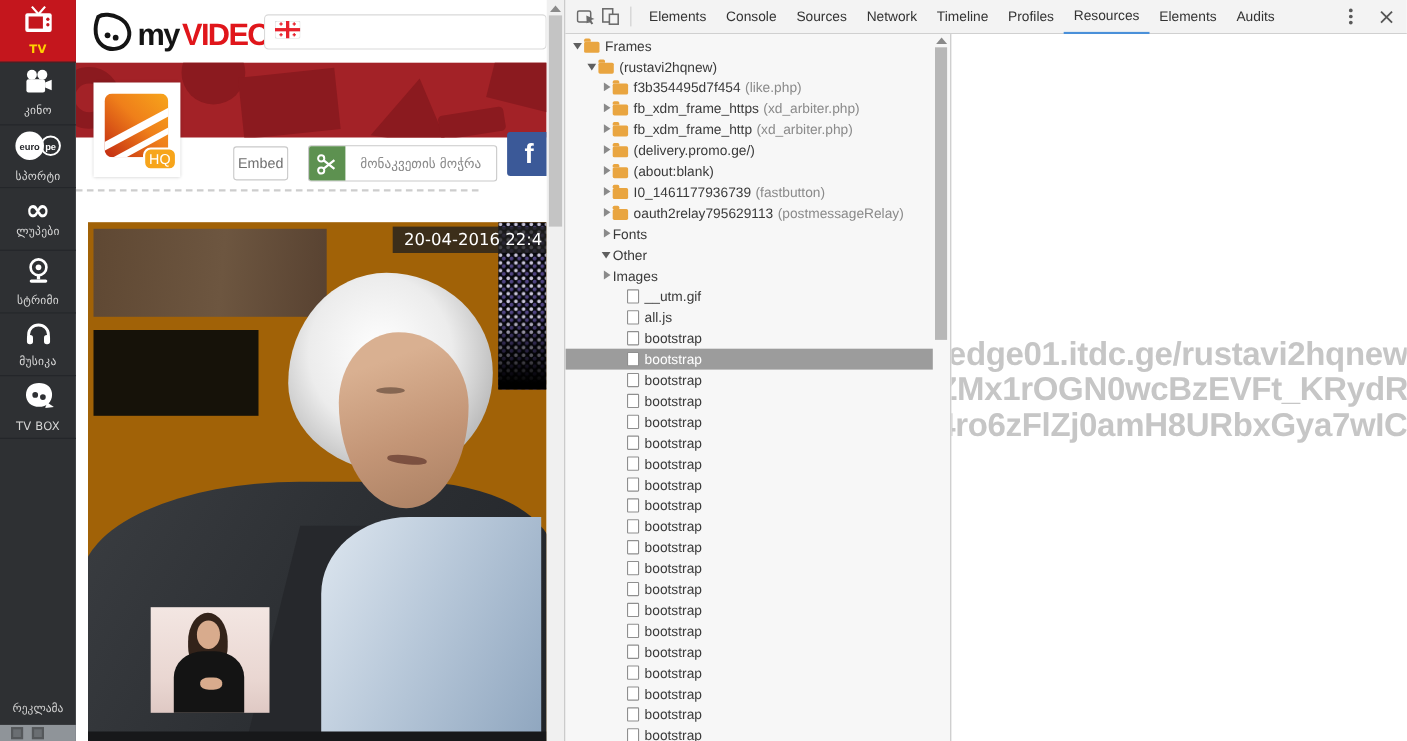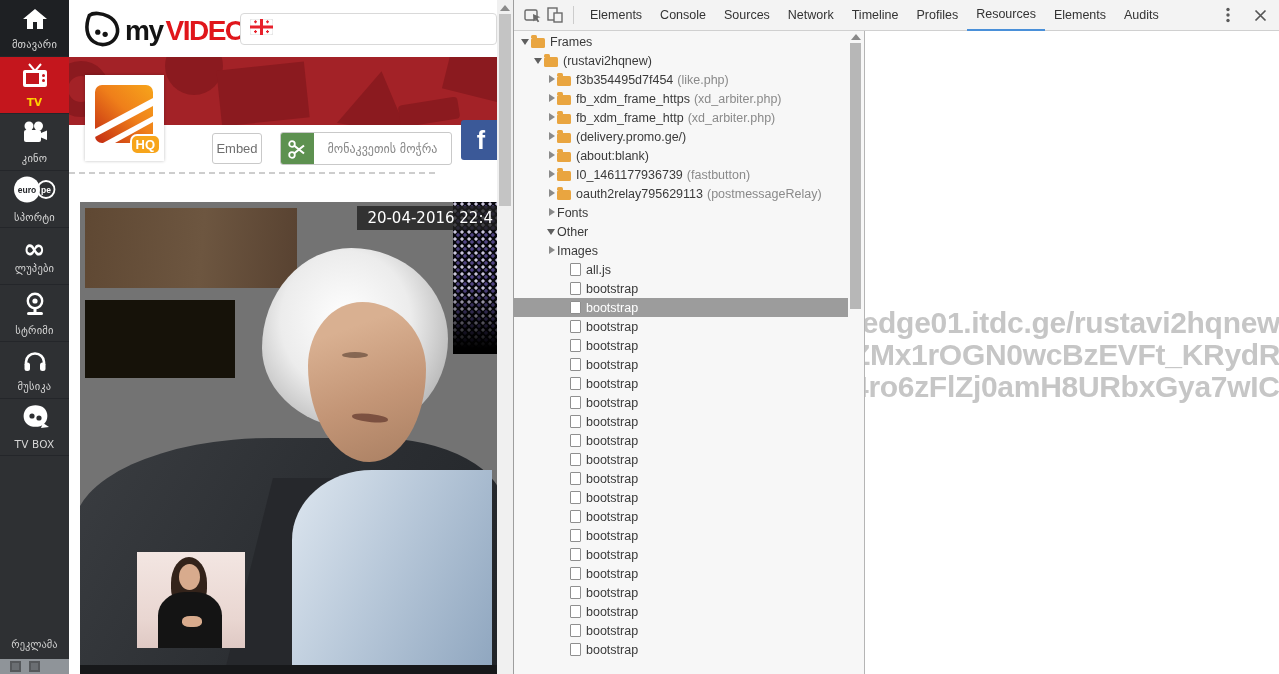--- a/index.html
+++ b/index.html
@@ -30,31 +30,31 @@
   .banner{position:absolute;left:0;top:57px;width:428px;height:68px;background:#a32227;overflow:hidden;}
   .banner i{position:absolute;background:#8b1a1f;}
   .b1{left:-16px;top:4px;width:56px;height:56px;border:15px solid #8b1a1f;background:transparent!important;border-radius:50%;}
   .b2{left:150px;top:9px;width:88px;height:56px;transform:rotate(-6deg);}
   .b3{left:96px;top:-20px;width:58px;height:58px;border-radius:50%;}
   .b4{left:378px;top:-10px;width:66px;height:50px;transform:rotate(14deg);}
   .b5{left:272px;top:14px;width:0;height:0;background:transparent!important;border-left:36px solid transparent;border-right:36px solid transparent;border-bottom:58px solid #8b1a1f;transform:rotate(9deg);}
   .b6{left:330px;top:44px;width:60px;height:22px;border-radius:4px;transform:rotate(-9deg);}
 
   .avatar-card{position:absolute;left:16px;top:75px;width:79px;height:86px;background:#fff;box-shadow:0 0 3px rgba(0,0,0,.25);z-index:3;}
-  .hq-badge{position:absolute;right:3px;bottom:6px;background:#f7a51b;border:2px solid #fff;border-radius:7px;color:#fff;font-weight:bold;font-size:13px;padding:0 4px;line-height:17px;}
+  .hq-badge{position:absolute;right:3px;bottom:6px;background:#f7a51b;border:2px solid #fff;border-radius:7px;color:#fff;font-weight:normal;font-size:13px;padding:0 4px;line-height:17px;}
   .actions .btn{position:absolute;display:flex;align-items:center;justify-content:center;cursor:pointer;}
   .embed-btn{left:143px;top:133px;width:50px;height:31px;border:1px solid #c9c9c9;border-radius:3px;background:#fff;color:#6f6f6f;font-size:13px;}
   .clip-btn{left:211px;top:132px;width:172px;height:33px;border:1px solid #c9c9c9;border-radius:3px;background:#fff;overflow:hidden;padding:0;}
   .clip-ico{width:34px;height:33px;background:#5d9150;display:flex;align-items:center;justify-content:center;flex:none;margin-left:-1px;}
   .clip-label{flex:1;text-align:center;color:#8a8a8a;font-size:12px;font-family:"DejaVu Sans",sans-serif;}
   .fb-btn{left:392px;top:120px;width:40px;height:40px;background:#3b5998;border-radius:3px 0 0 3px;color:#fff;font-size:25px;font-weight:bold;}
   .dashed-sep{position:absolute;left:0;top:172px;width:366px;border-top:2px dashed #cdcdcd;}
 
   
-  .player{position:absolute;left:11px;top:202px;width:417px;height:472px;background:#737373;overflow:hidden;cursor:pointer;}
+  .player{position:absolute;left:11px;top:202px;width:417px;height:472px;background:#a16207;overflow:hidden;cursor:pointer;}
   .player div{position:absolute;}
   .p-wood{left:5px;top:6px;width:212px;height:80px;background:linear-gradient(95deg,#5f4833 0%,#6d5640 55%,#584231 100%);}
   .p-wood2{left:5px;top:98px;width:150px;height:78px;background:#161209;}
   .p-led{right:0;top:0;width:44px;height:152px;background-color:#07070d;background-image:linear-gradient(rgba(0,0,0,0) 55%,#000 96%),radial-gradient(circle at 2px 2px,rgba(235,230,255,.85) 1.2px,rgba(0,0,0,0) 2.1px),radial-gradient(circle at 5px 5px,rgba(130,110,210,.6) 1.3px,rgba(0,0,0,0) 2.2px);background-size:100% 100%,7px 7px,7px 7px;}
   .p-hair{left:182px;top:46px;width:186px;height:182px;background:radial-gradient(ellipse at 45% 40%,#ffffff 0%,#ececec 45%,#bcbcbc 75%,#8d8d8d 100%);border-radius:48% 52% 46% 54%/55% 50% 50% 45%;}
   .p-face{left:228px;top:100px;width:118px;height:160px;background:linear-gradient(160deg,#d9b091 20%,#c39576 60%,#a97f62 100%);border-radius:46% 54% 48% 52%/40% 42% 58% 60%;}
   .p-eye{left:262px;top:150px;width:26px;height:6px;background:rgba(60,40,30,.5);border-radius:50%;}
   .p-mouth{left:272px;top:212px;width:36px;height:8px;background:rgba(80,38,32,.6);border-radius:45%;transform:rotate(6deg);}
   .p-suit{left:-6px;top:236px;width:430px;height:240px;background:linear-gradient(120deg,#3a3d41 0%,#2c2f33 50%,#212428 100%);border-radius:46% 30% 0 0/90px 70px 0 0;}
   .p-lapel{left:168px;top:276px;width:70px;height:200px;background:#26282c;transform:skewX(-14deg);}
@@ -106,26 +106,20 @@
   .dt-content{position:relative;flex:1;background:#fff;overflow:hidden;}
   .preview{position:absolute;left:-13px;top:276px;}
   .preview div{font-size:30px;font-weight:bold;color:#c6c6c6;line-height:32px;white-space:nowrap;letter-spacing:-.3px;}
 </style>
 </head>
 <body>
 
 <div class="screen">
 
   <aside class="sidebar">
-    <div class="side-item first">
-      <span><svg width="26" height="24">
-            <path d="M13 2 L25 12 H21 V22 H15 V15 H11 V22 H5 V12 H1 Z" fill="#fff"></path>
-          </svg></span>
-      <span class="side-label">მთავარი</span>
-    </div>
     <div class="side-item active">
       <span><svg width="30" height="26">
             <path d="M9 1 L15 8 M21 1 L15 8" stroke="#fff" stroke-width="2" fill="none"></path>
             <rect x="3" y="7" width="24" height="17" rx="2" fill="#fff"></rect>
             <rect x="6" y="10" width="13" height="11" fill="#c4161d"></rect>
             <circle cx="23.5" cy="12.5" r="1.5" fill="#c4161d"></circle>
             <circle cx="23.5" cy="17.5" r="1.5" fill="#c4161d"></circle>
           </svg></span>
       <span class="side-label">TV</span>
     </div>
@@ -392,20 +386,26 @@
   </div>
             <div class="trow" style="padding-left: 32px;">
     <span class="disc collapsed"></span>
     <span class="tree-icon none"></span>
     <span class="lbl">Images</span>
     <span class="sub"></span>
   </div>
             <div class="trow" style="padding-left: 45px;">
     <span class="disc none"></span>
     <span class="tree-icon file"></span>
+    <span class="lbl">__utm.gif</span>
+    <span class="sub"></span>
+  </div>
+            <div class="trow" style="padding-left: 45px;">
+    <span class="disc none"></span>
+    <span class="tree-icon file"></span>
     <span class="lbl">all.js</span>
     <span class="sub"></span>
   </div>
             <div class="trow" style="padding-left: 45px;">
     <span class="disc none"></span>
     <span class="tree-icon file"></span>
     <span class="lbl">bootstrap</span>
     <span class="sub"></span>
   </div>
             <div class="trow selected" style="padding-left: 45px;">

